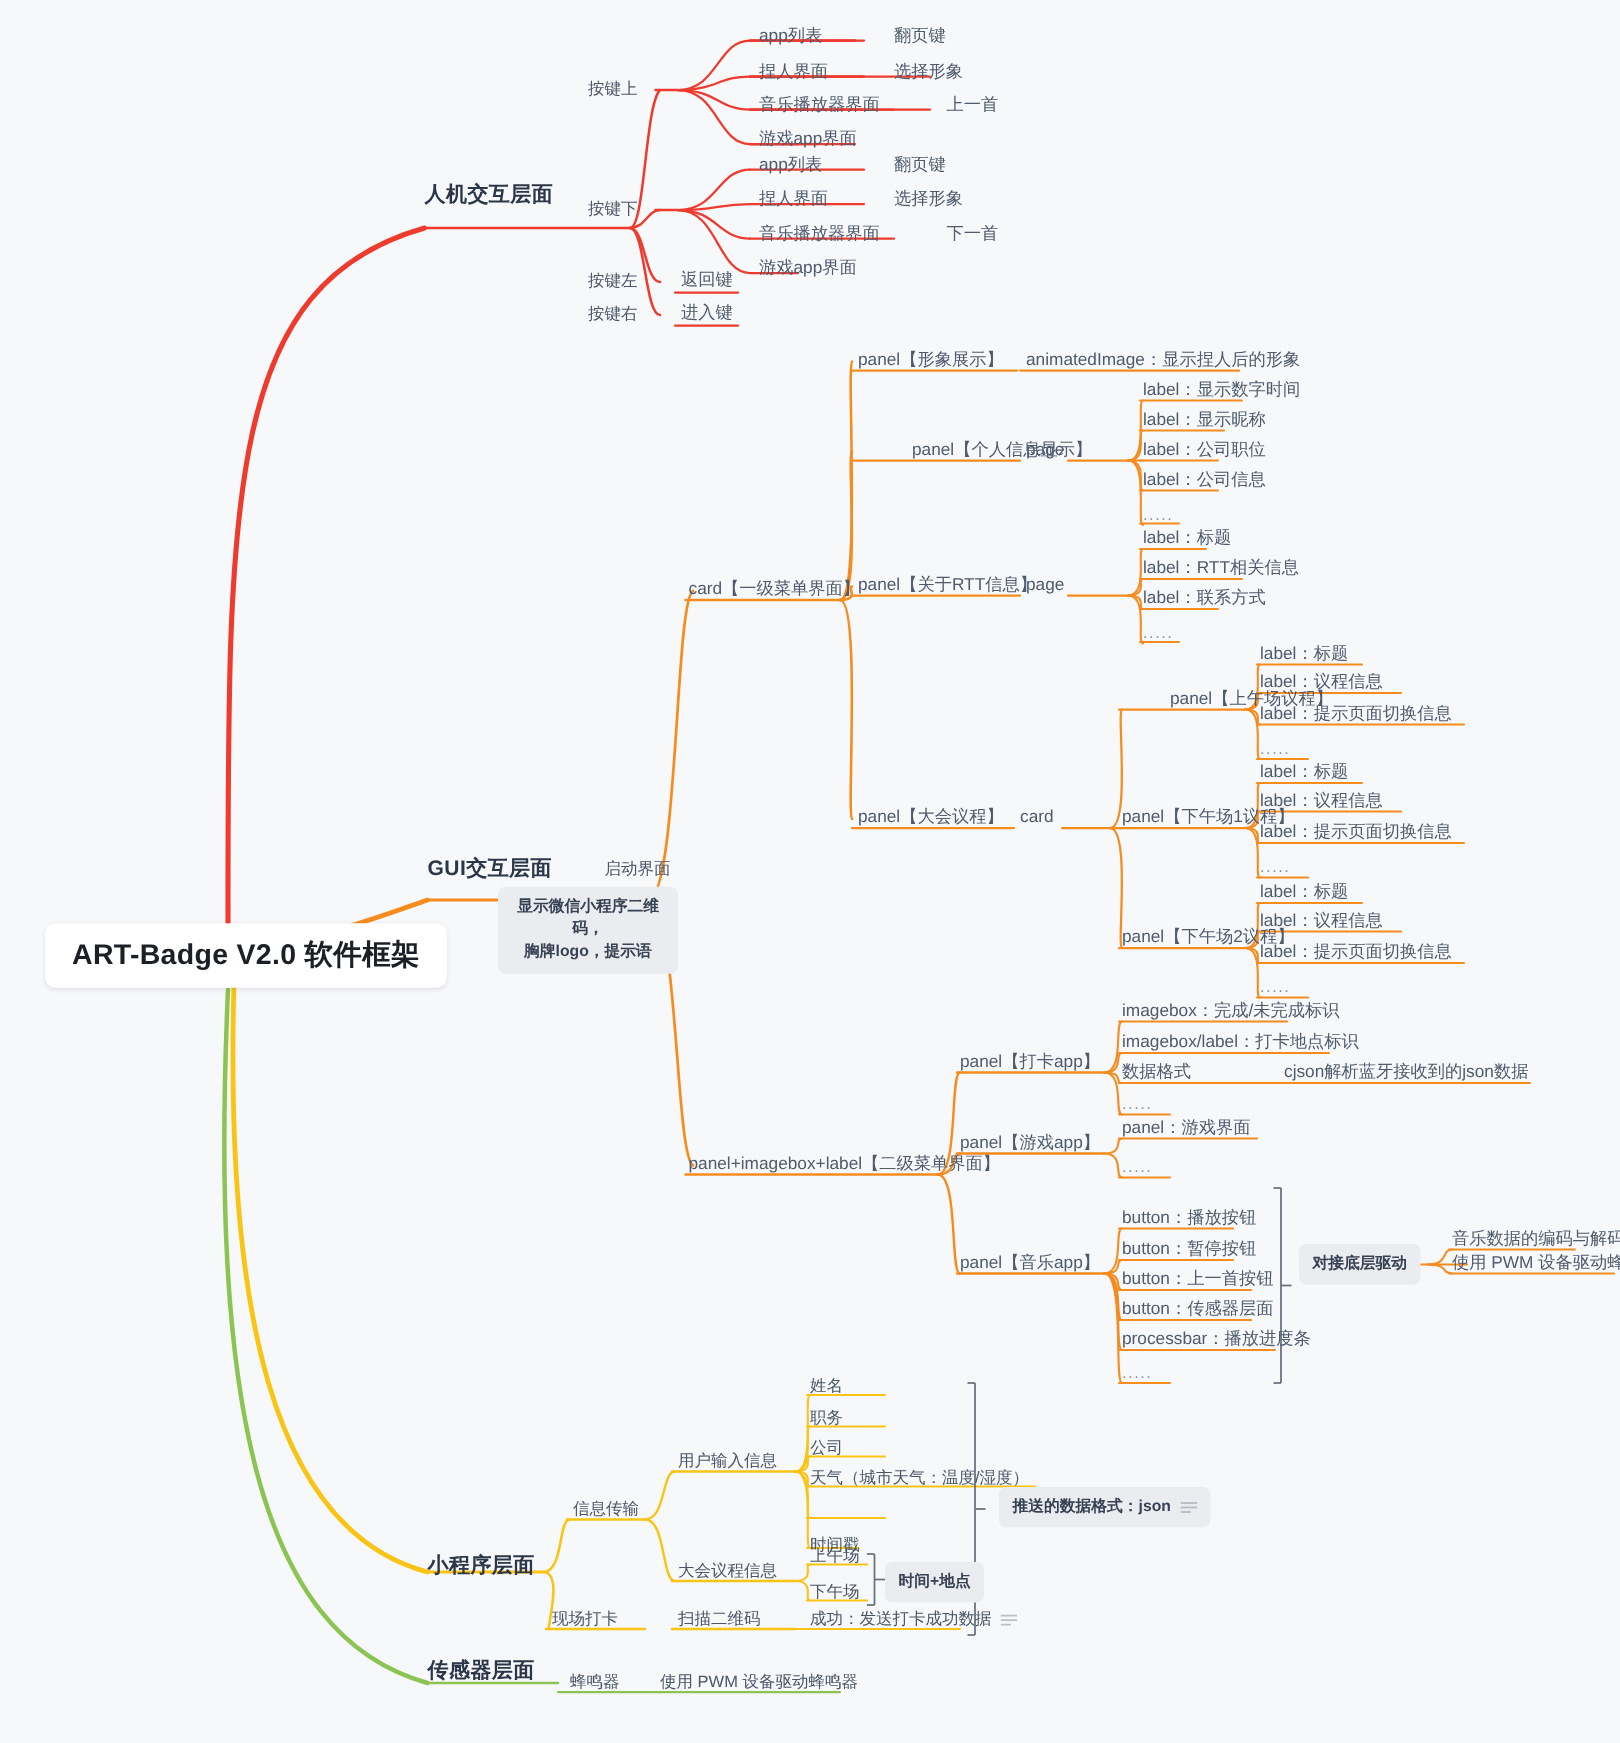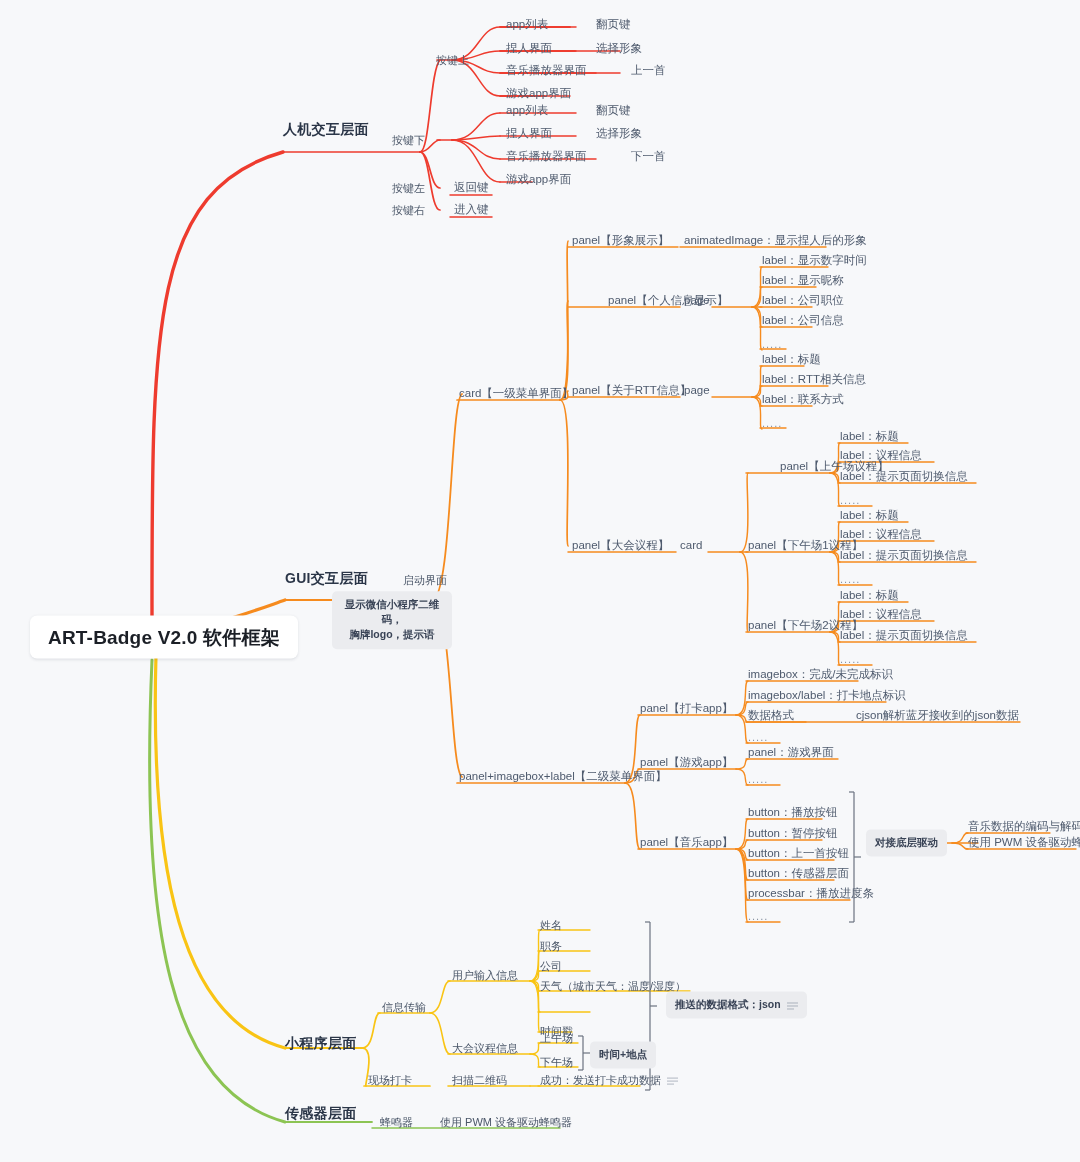--- a/index.html
+++ b/index.html
@@ -243,21 +243,21 @@
         <path d="M 650 1090 L 645 1090" stroke="#6b7280" stroke-width="1.2" fill="none"></path>
         <path d="M 650 1006 L 657 1006" stroke="#6b7280" stroke-width="1.2" fill="none"></path>
       </g>
       <path d="M 152 660 C 140 930 170 1090 285 1122" stroke="#8cc453" stroke-width="3" fill="none" stroke-linecap="round"></path>
       <path d="M 285 1122 L 372 1122" stroke="#8cc453" stroke-width="1.8" fill="none" stroke-linecap="round"></path>
       <path d="M 372 1128 L 560 1128" stroke="#8cc453" stroke-width="1.5" fill="none" stroke-linecap="round"></path>
     </svg>
   <div id="nodes">
       <div class="node root" style="left: 30px; top: 637px;">ART-Badge V2.0 软件框架</div>
       <div class="node lvl1" style="left: 283px; top: 129px;">人机交互层面</div>
-      <div class="node lvl2" style="left: 392px; top: 60px; margin-left: 44px;">按键上</div>
+      <div class="node lvl2" style="left: 392px; top: 60px;">按键上</div>
       <div class="node lvl2" style="left: 392px; top: 140px;">按键下</div>
       <div class="node lvl2" style="left: 392px; top: 188px;">按键左</div>
       <div class="node lvl2" style="left: 392px; top: 210px;">按键右</div>
       <div class="node lvl3" style="left: 506px; top: 25px;">app列表</div>
       <div class="node lvl3" style="left: 596px; top: 25px;">翻页键</div>
       <div class="node lvl3" style="left: 506px; top: 49px;">捏人界面</div>
       <div class="node lvl3" style="left: 596px; top: 49px;">选择形象</div>
       <div class="node lvl3" style="left: 506px; top: 71px;">音乐播放器界面</div>
       <div class="node lvl3" style="left: 631px; top: 71px;">上一首</div>
       <div class="node lvl3" style="left: 506px; top: 94px;">游戏app界面</div>

